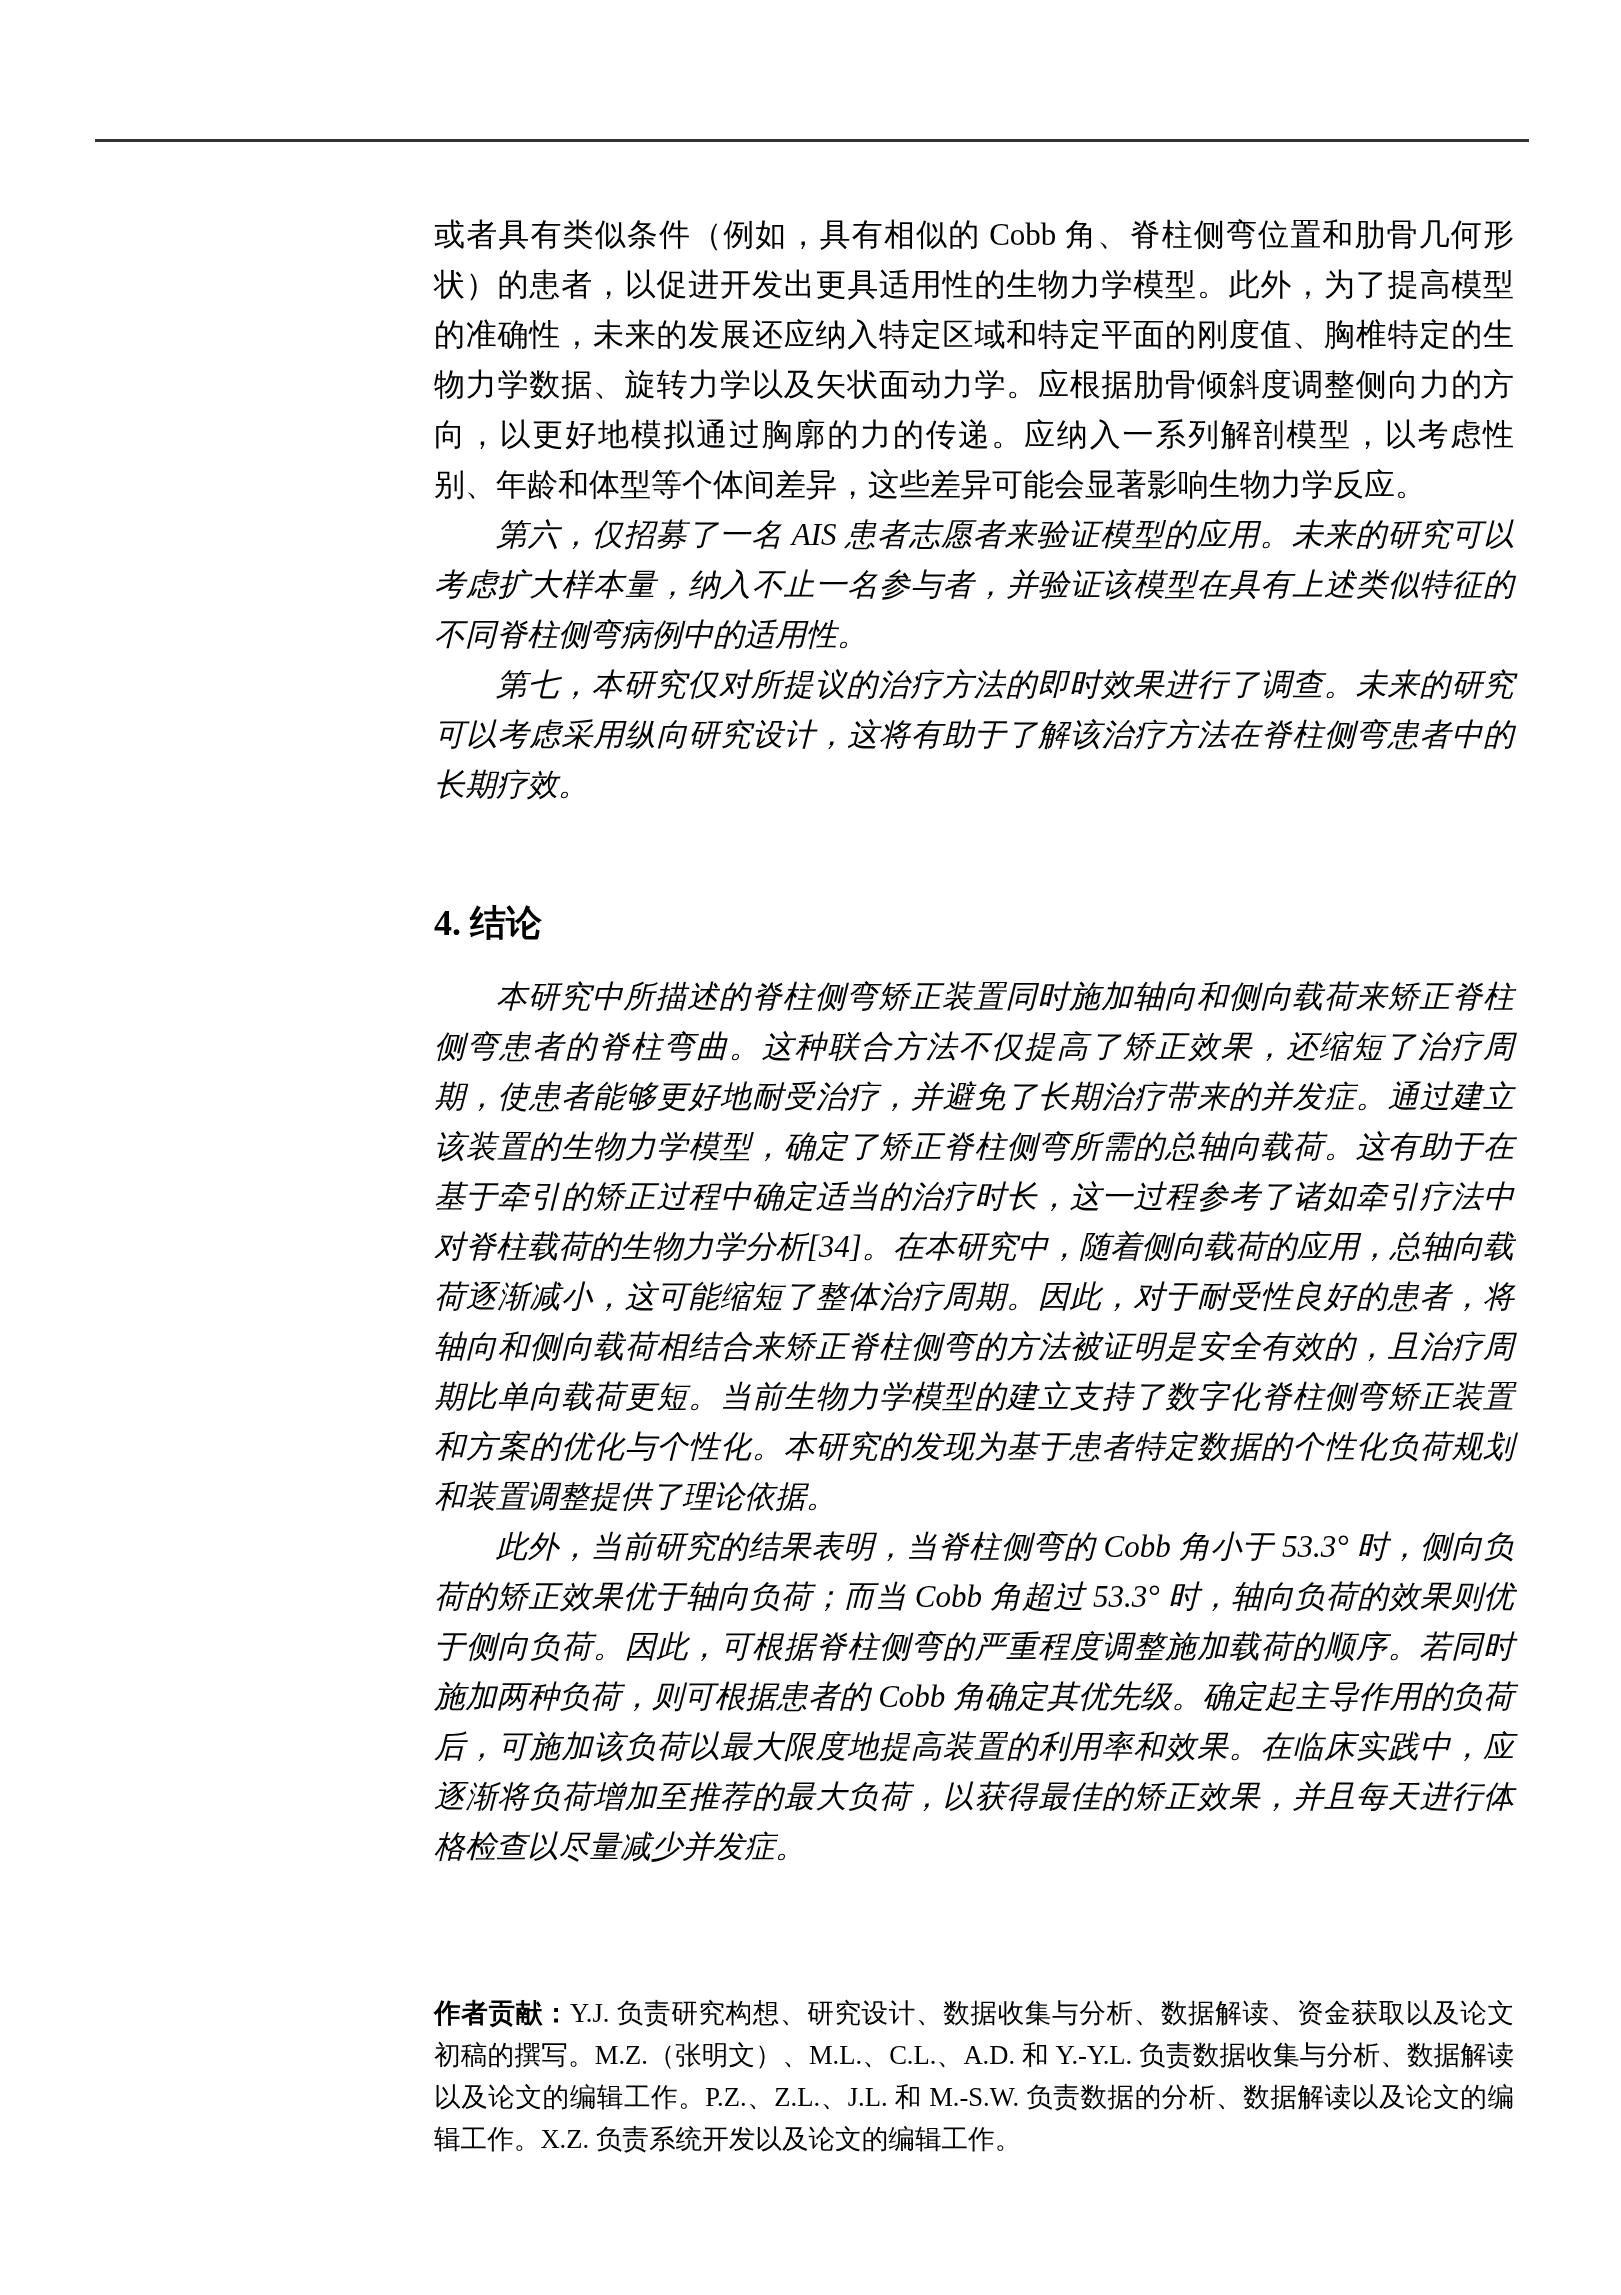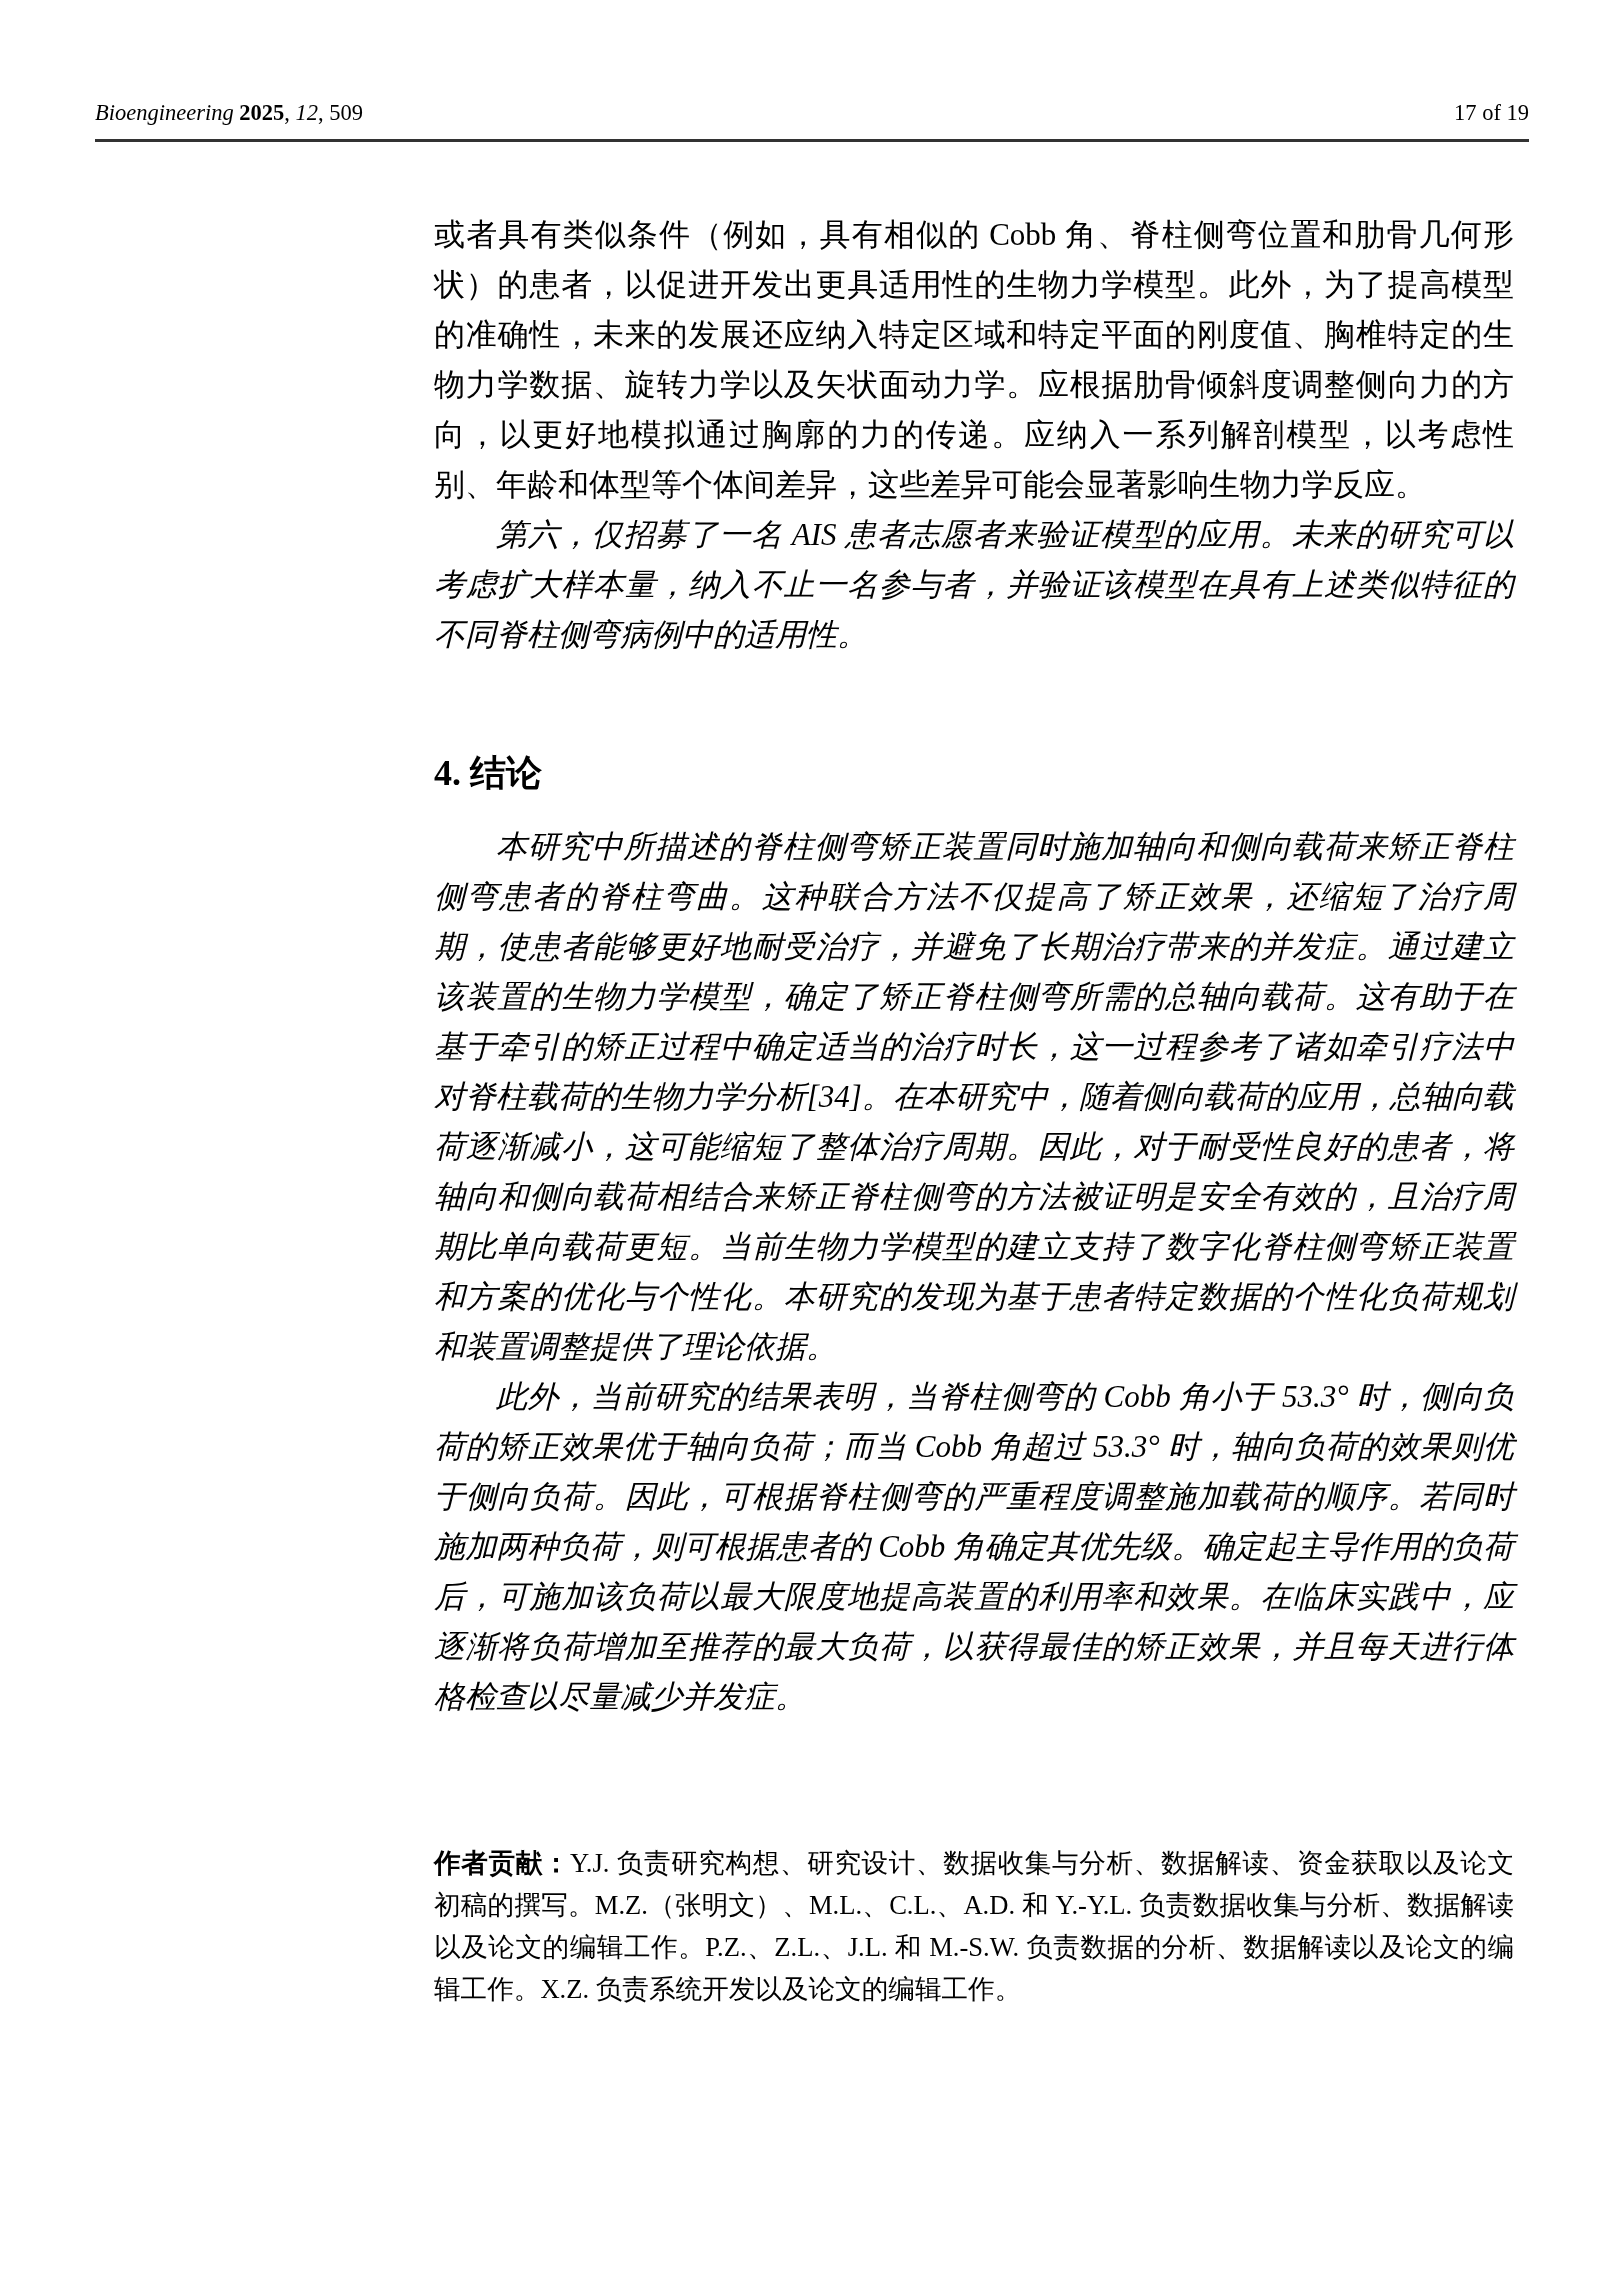--- a/index.html
+++ b/index.html
@@ -68,35 +68,30 @@
     line-height: 42px;
     text-align: justify;
   }
   .author-contrib .label { font-weight: bold; }
 </style>
 </head>
 <body>
 
 <div class="page">
 
-  <div class="page-header">
-    <div class="journal-ref">
-      <span class="it">Bioengineering</span><span> </span><span class="bd">2025</span><span>, </span><span class="it">12</span><span>, </span><span>509</span>
-    </div>
-    <div class="page-number">17 of 19</div>
-  </div>
 
   <div class="header-rule"></div>
 
   <main class="content">
 
     <p>或者具有类似条件（例如，具有相似的 Cobb 角、脊柱侧弯位置和肋骨几何形状）的患者，以促进开发出更具适用性的生物力学模型。此外，为了提高模型的准确性，未来的发展还应纳入特定区域和特定平面的刚度值、胸椎特定的生物力学数据、旋转力学以及矢状面动力学。应根据肋骨倾斜度调整侧向力的方向，以更好地模拟通过胸廓的力的传递。应纳入一系列解剖模型，以考虑性别、年龄和体型等个体间差异，这些差异可能会显著影响生物力学反应。</p>
 
     <p class="indent">第六，仅招募了一名 AIS 患者志愿者来验证模型的应用。未来的研究可以考虑扩大样本量，纳入不止一名参与者，并验证该模型在具有上述类似特征的不同脊柱侧弯病例中的适用性。</p>
 
+    <p class="indent">第七，本研究仅对所提议的治疗方法的即时效果进行了调查。未来的研究可以考虑采用纵向研究设计，这将有助于了解该治疗方法在脊柱侧弯患者中的长期疗效。</p>
 
     <h2 class="section-heading">4. 结论</h2>
 
     <p class="indent">本研究中所描述的脊柱侧弯矫正装置同时施加轴向和侧向载荷来矫正脊柱侧弯患者的脊柱弯曲。这种联合方法不仅提高了矫正效果，还缩短了治疗周期，使患者能够更好地耐受治疗，并避免了长期治疗带来的并发症。通过建立该装置的生物力学模型，确定了矫正脊柱侧弯所需的总轴向载荷。这有助于在基于牵引的矫正过程中确定适当的治疗时长，这一过程参考了诸如牵引疗法中对脊柱载荷的生物力学分析[34]。在本研究中，随着侧向载荷的应用，总轴向载荷逐渐减小，这可能缩短了整体治疗周期。因此，对于耐受性良好的患者，将轴向和侧向载荷相结合来矫正脊柱侧弯的方法被证明是安全有效的，且治疗周期比单向载荷更短。当前生物力学模型的建立支持了数字化脊柱侧弯矫正装置和方案的优化与个性化。本研究的发现为基于患者特定数据的个性化负荷规划和装置调整提供了理论依据。</p>
 
     <p class="indent para-spaced">此外，当前研究的结果表明，当脊柱侧弯的 Cobb 角小于 53.3° 时，侧向负荷的矫正效果优于轴向负荷；而当 Cobb 角超过 53.3° 时，轴向负荷的效果则优于侧向负荷。因此，可根据脊柱侧弯的严重程度调整施加载荷的顺序。若同时施加两种负荷，则可根据患者的 Cobb 角确定其优先级。确定起主导作用的负荷后，可施加该负荷以最大限度地提高装置的利用率和效果。在临床实践中，应逐渐将负荷增加至推荐的最大负荷，以获得最佳的矫正效果，并且每天进行体格检查以尽量减少并发症。</p>
 
     <div class="author-contrib">
       <span class="label">作者贡献：</span><span>Y.J. 负责研究构想、研究设计、数据收集与分析、数据解读、资金获取以及论文初稿的撰写。M.Z.（张明文）、M.L.、C.L.、A.D. 和 Y.-Y.L. 负责数据收集与分析、数据解读以及论文的编辑工作。P.Z.、Z.L.、J.L. 和 M.-S.W. 负责数据的分析、数据解读以及论文的编辑工作。X.Z. 负责系统开发以及论文的编辑工作。</span>
     </div>

